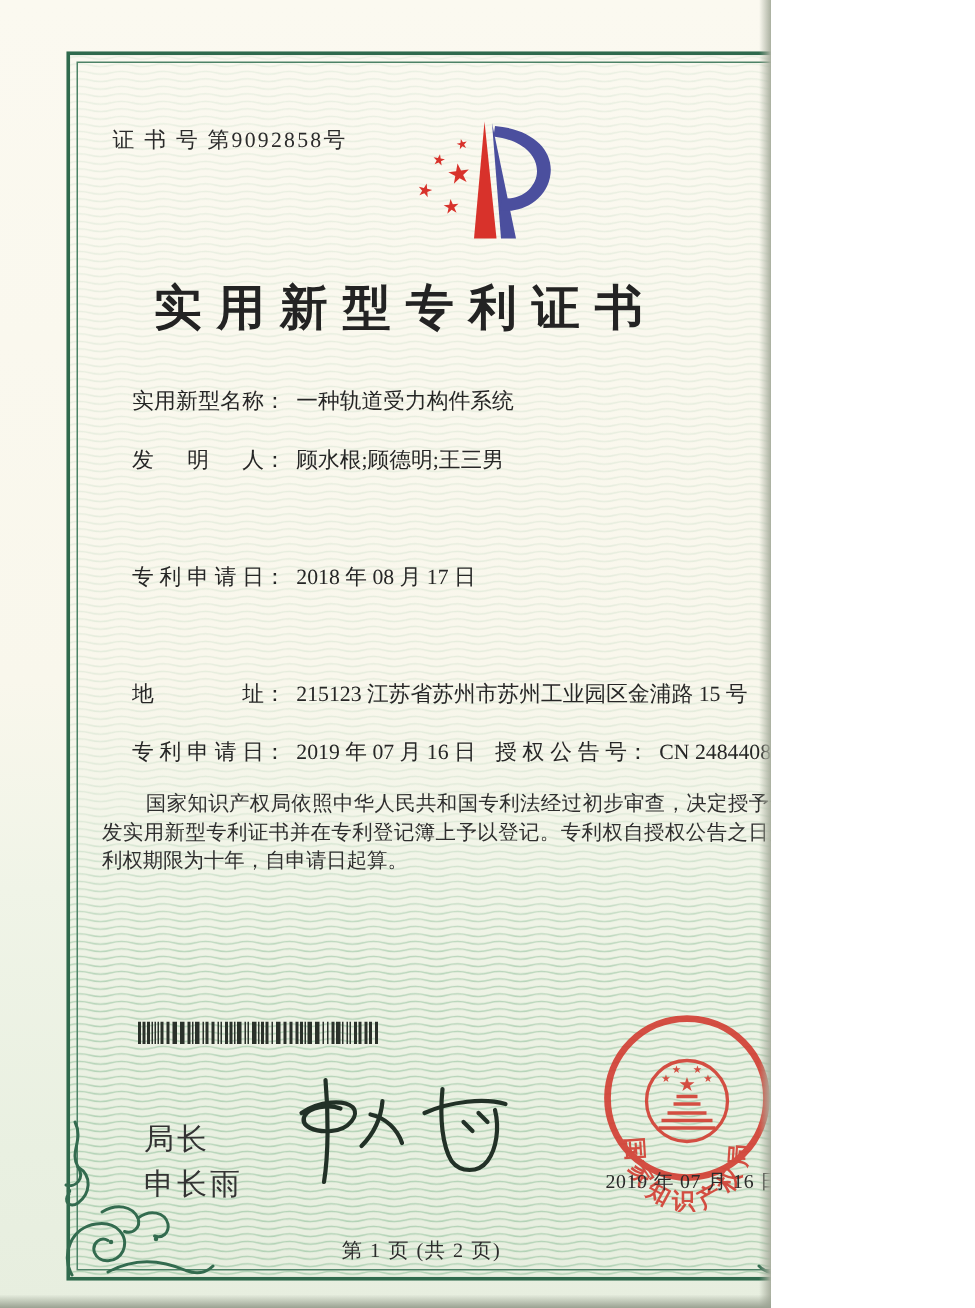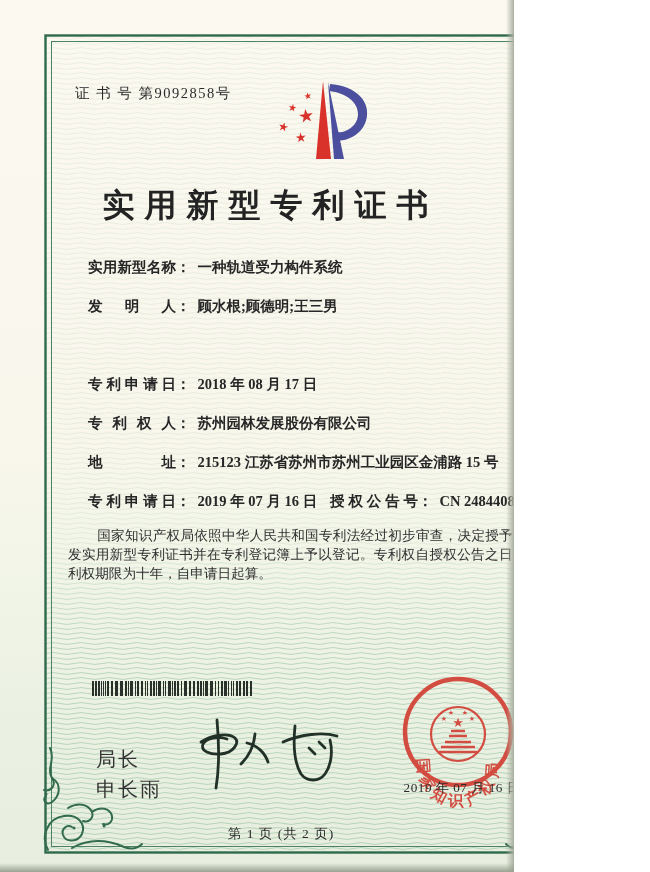--- a/index.html
+++ b/index.html
@@ -3,21 +3,21 @@
 <meta charset="utf-8">
 <style>
   html,body{margin:0;padding:0;}
   .stage{width:514px;height:872px;position:relative;overflow:hidden;
     font-family:"Liberation Serif","DejaVu Serif",serif;
     background:linear-gradient(180deg,#fbf9f0 0%,#f9f7ec 52%,#f0f4e7 68%,#e9f0e1 88%,#e7eedf 100%);}
   .abs{position:absolute;}
   .certno{left:75px;top:84px;font-size:14.5px;letter-spacing:1.5px;color:#2b2b2b;white-space:nowrap;}
   .title{left:0;right:0;top:184px;text-align:center;font-size:32px;font-weight:bold;
     letter-spacing:10px;padding-left:27px;color:#232323;}
-  .fr{left:88px;font-size:14.5px;color:#262626;white-space:nowrap;position:absolute;font-weight:bold;}
+  .fr{left:88px;font-size:14.5px;color:#262626;white-space:nowrap;position:absolute;}
   .flabel{display:inline-block;width:88px;text-align:justify;text-align-last:justify;}
   .fcolon{margin-right:7px;}
   .grant2{position:absolute;left:242px;top:0;}
   .paras{left:68px;top:526px;width:514px;font-size:13.6px;line-height:19px;
     text-align:justify;color:#2e2e2e;}
   .paras p{margin:0;text-indent:2.15em;}
   .signer{left:96px;font-size:20px;letter-spacing:2px;color:#333;margin-top:10px;}
   .footer{left:0;right:0;top:825px;text-align:center;font-size:13.5px;letter-spacing:1px;color:#2b2b2b;padding-left:48px;}
   .st{position:absolute;color:#d8322b;line-height:1;}
   .edge-right{right:0;top:0;width:8px;height:872px;background:linear-gradient(90deg,rgba(170,175,160,0),#aab0a0);}
@@ -320,23 +320,20 @@
 
   <div class="fr" style="top:258px">
     <span class="flabel">实用新型名称</span><span class="fcolon">：</span><span>一种轨道受力构件系统</span>
   </div>
   <div class="fr" style="top:297px">
     <span class="flabel">发明人</span><span class="fcolon">：</span><span>顾水根;顾德明;王三男</span>
   </div>
   <div class="fr" style="top:375px">
     <span class="flabel">专利申请日</span><span class="fcolon">：</span><span>2018 年 08 月 17 日</span>
   </div>
-  <div class="fr" style="top:414px">
-    <span class="flabel">专利权人</span><span class="fcolon">：</span><span>苏州园林发展股份有限公司</span>
-  </div>
   <div class="fr" style="top:453px">
     <span class="flabel">地址</span><span class="fcolon">：</span><span>215123 江苏省苏州市苏州工业园区金浦路 15 号</span>
   </div>
 
   <div class="fr" style="top:492px">
     <span>
       <span class="flabel">专利申请日</span><span class="fcolon">：</span><span>2019 年 07 月 16 日</span>
     </span>
     <span class="grant2">
       <span class="flabel">授权公告号</span><span class="fcolon">：</span><span>CN 248440898 U</span>

